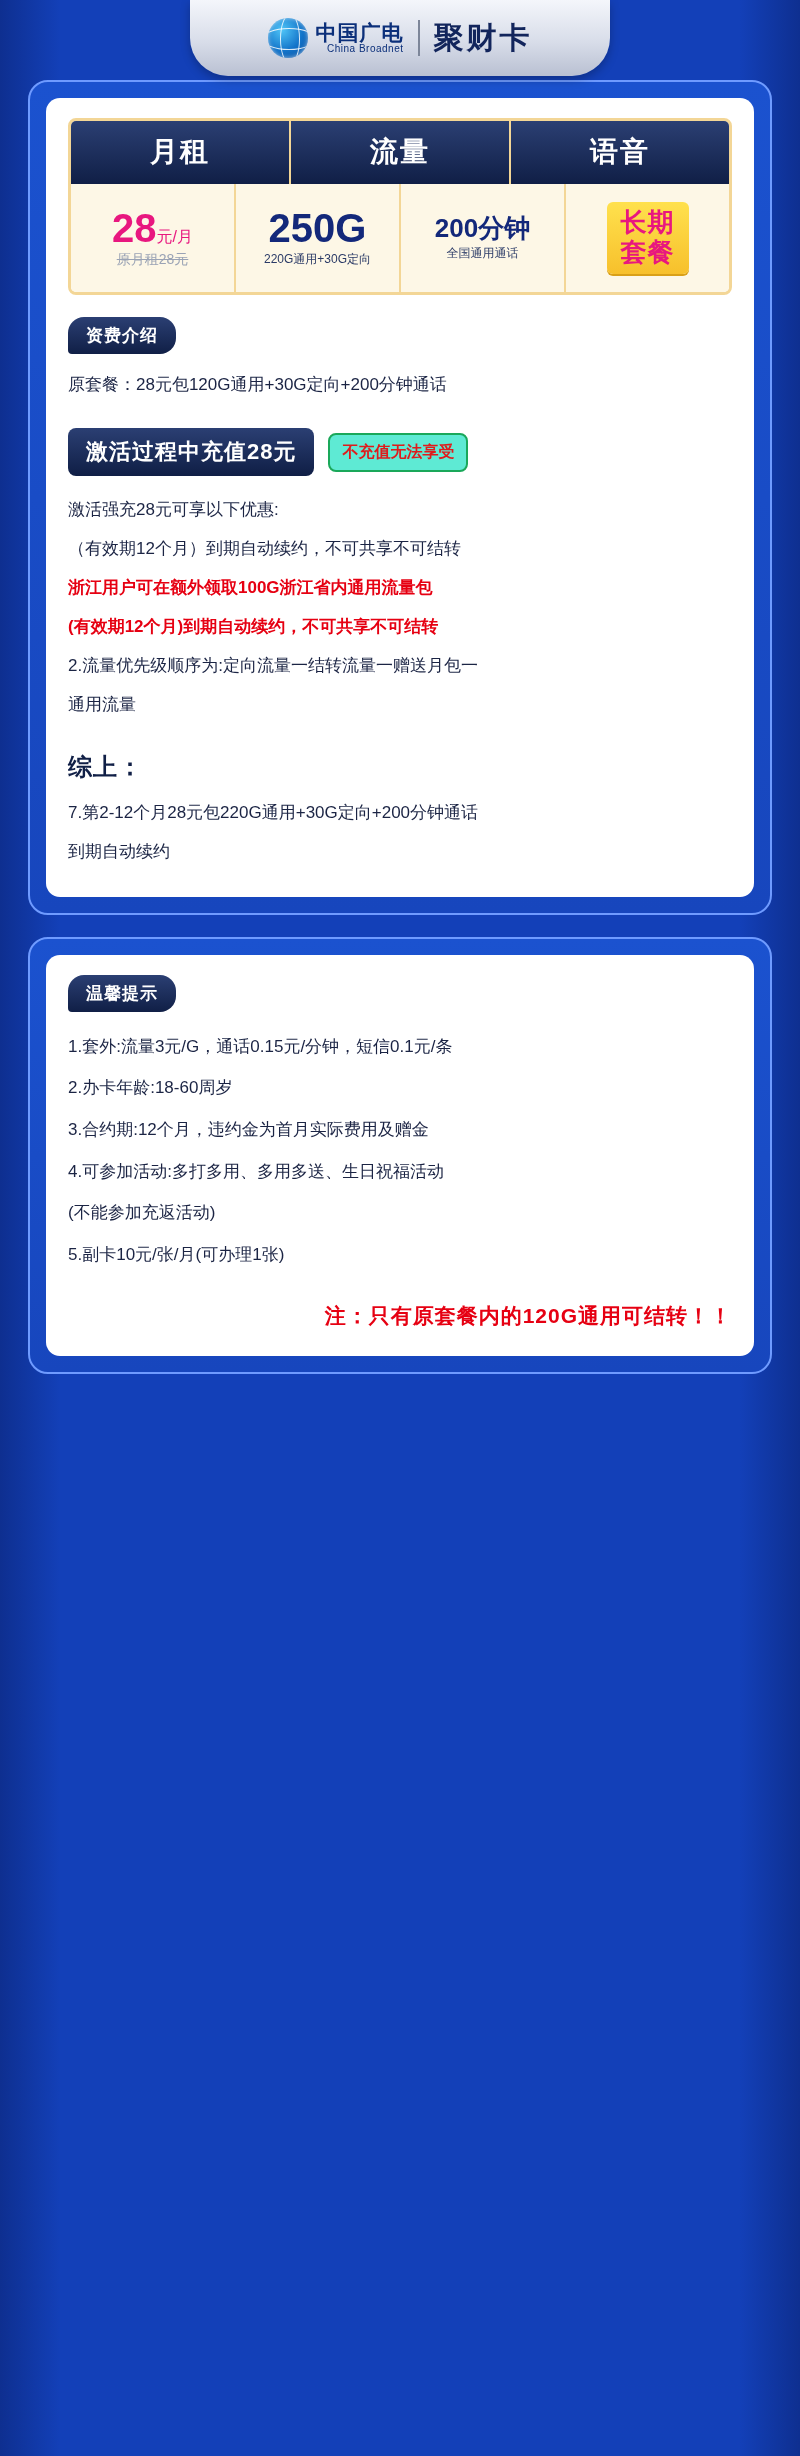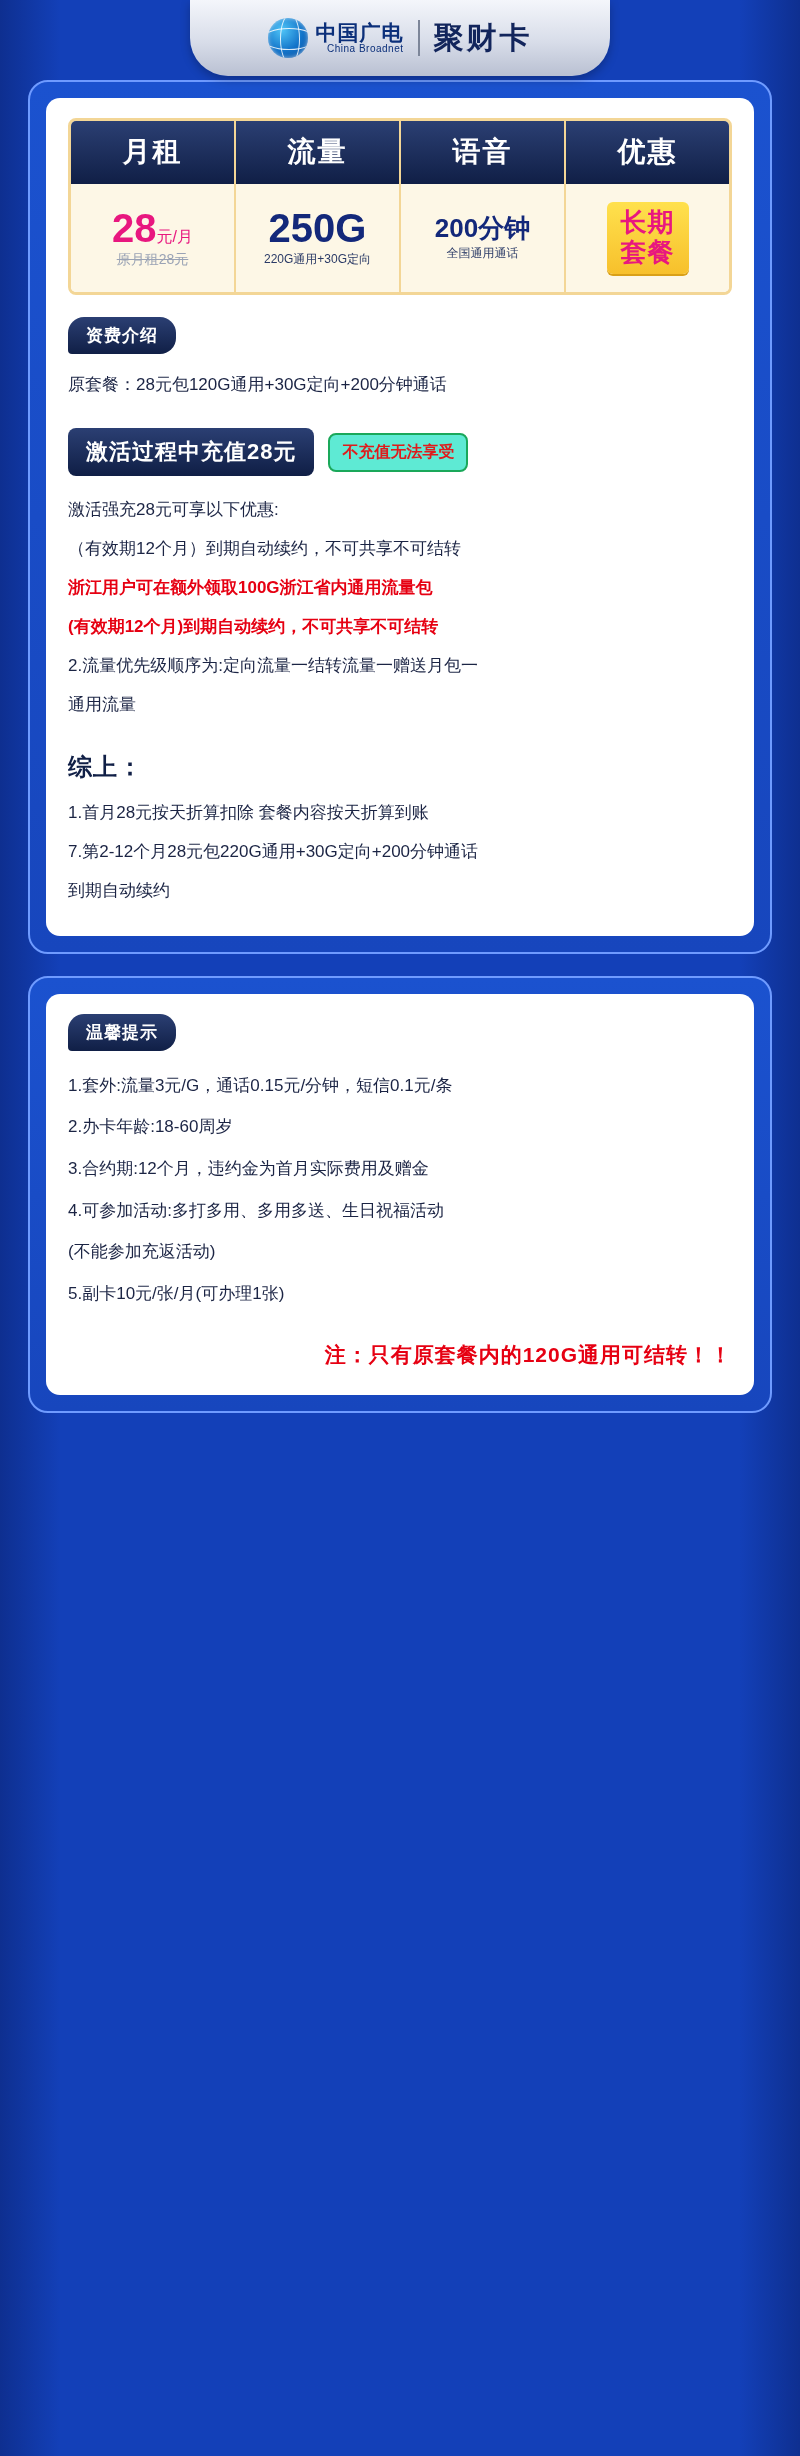--- a/index.html
+++ b/index.html
@@ -229,21 +229,20 @@
 
 <div class="panel">
   <div class="card">
 
     
     <div class="spec">
       <div class="spec-head">
         <div>月租</div>
         <div>流量</div>
         <div>语音</div>
-        <div>优惠</div>
       </div>
       <div class="spec-body">
         <div>
           <div class="price-row">
             <span class="price-num">28</span>
             <span class="price-unit">元/月</span>
           </div>
           <div class="price-old">原月租28元</div>
         </div>
         <div>
@@ -274,21 +273,20 @@
     </div>
     <div class="body-line">激活强充28元可享以下优惠:</div>
 
     <div class="body-line">（有效期12个月）到期自动续约，不可共享不可结转</div>
     <div class="body-line red">浙江用户可在额外领取100G浙江省内通用流量包</div>
     <div class="body-line red">(有效期12个月)到期自动续约，不可共享不可结转</div>
     <div class="body-line">2.流量优先级顺序为:定向流量一结转流量一赠送月包一</div>
     <div class="body-line">通用流量</div>
 
     <div class="sum-title">综上：</div>
-    <div class="body-line">1.首月28元按天折算扣除 套餐内容按天折算到账</div>
     <div class="body-line">7.第2-12个月28元包220G通用+30G定向+200分钟通话</div>
     <div class="body-line">到期自动续约</div>
   </div>
 </div>
 
 <div class="panel">
   <div class="card">
     <div class="label-pill">温馨提示</div>
     <div class="tip-line">1.套外:流量3元/G，通话0.15元/分钟，短信0.1元/条</div>
     <div class="tip-line">2.办卡年龄:18-60周岁</div>

